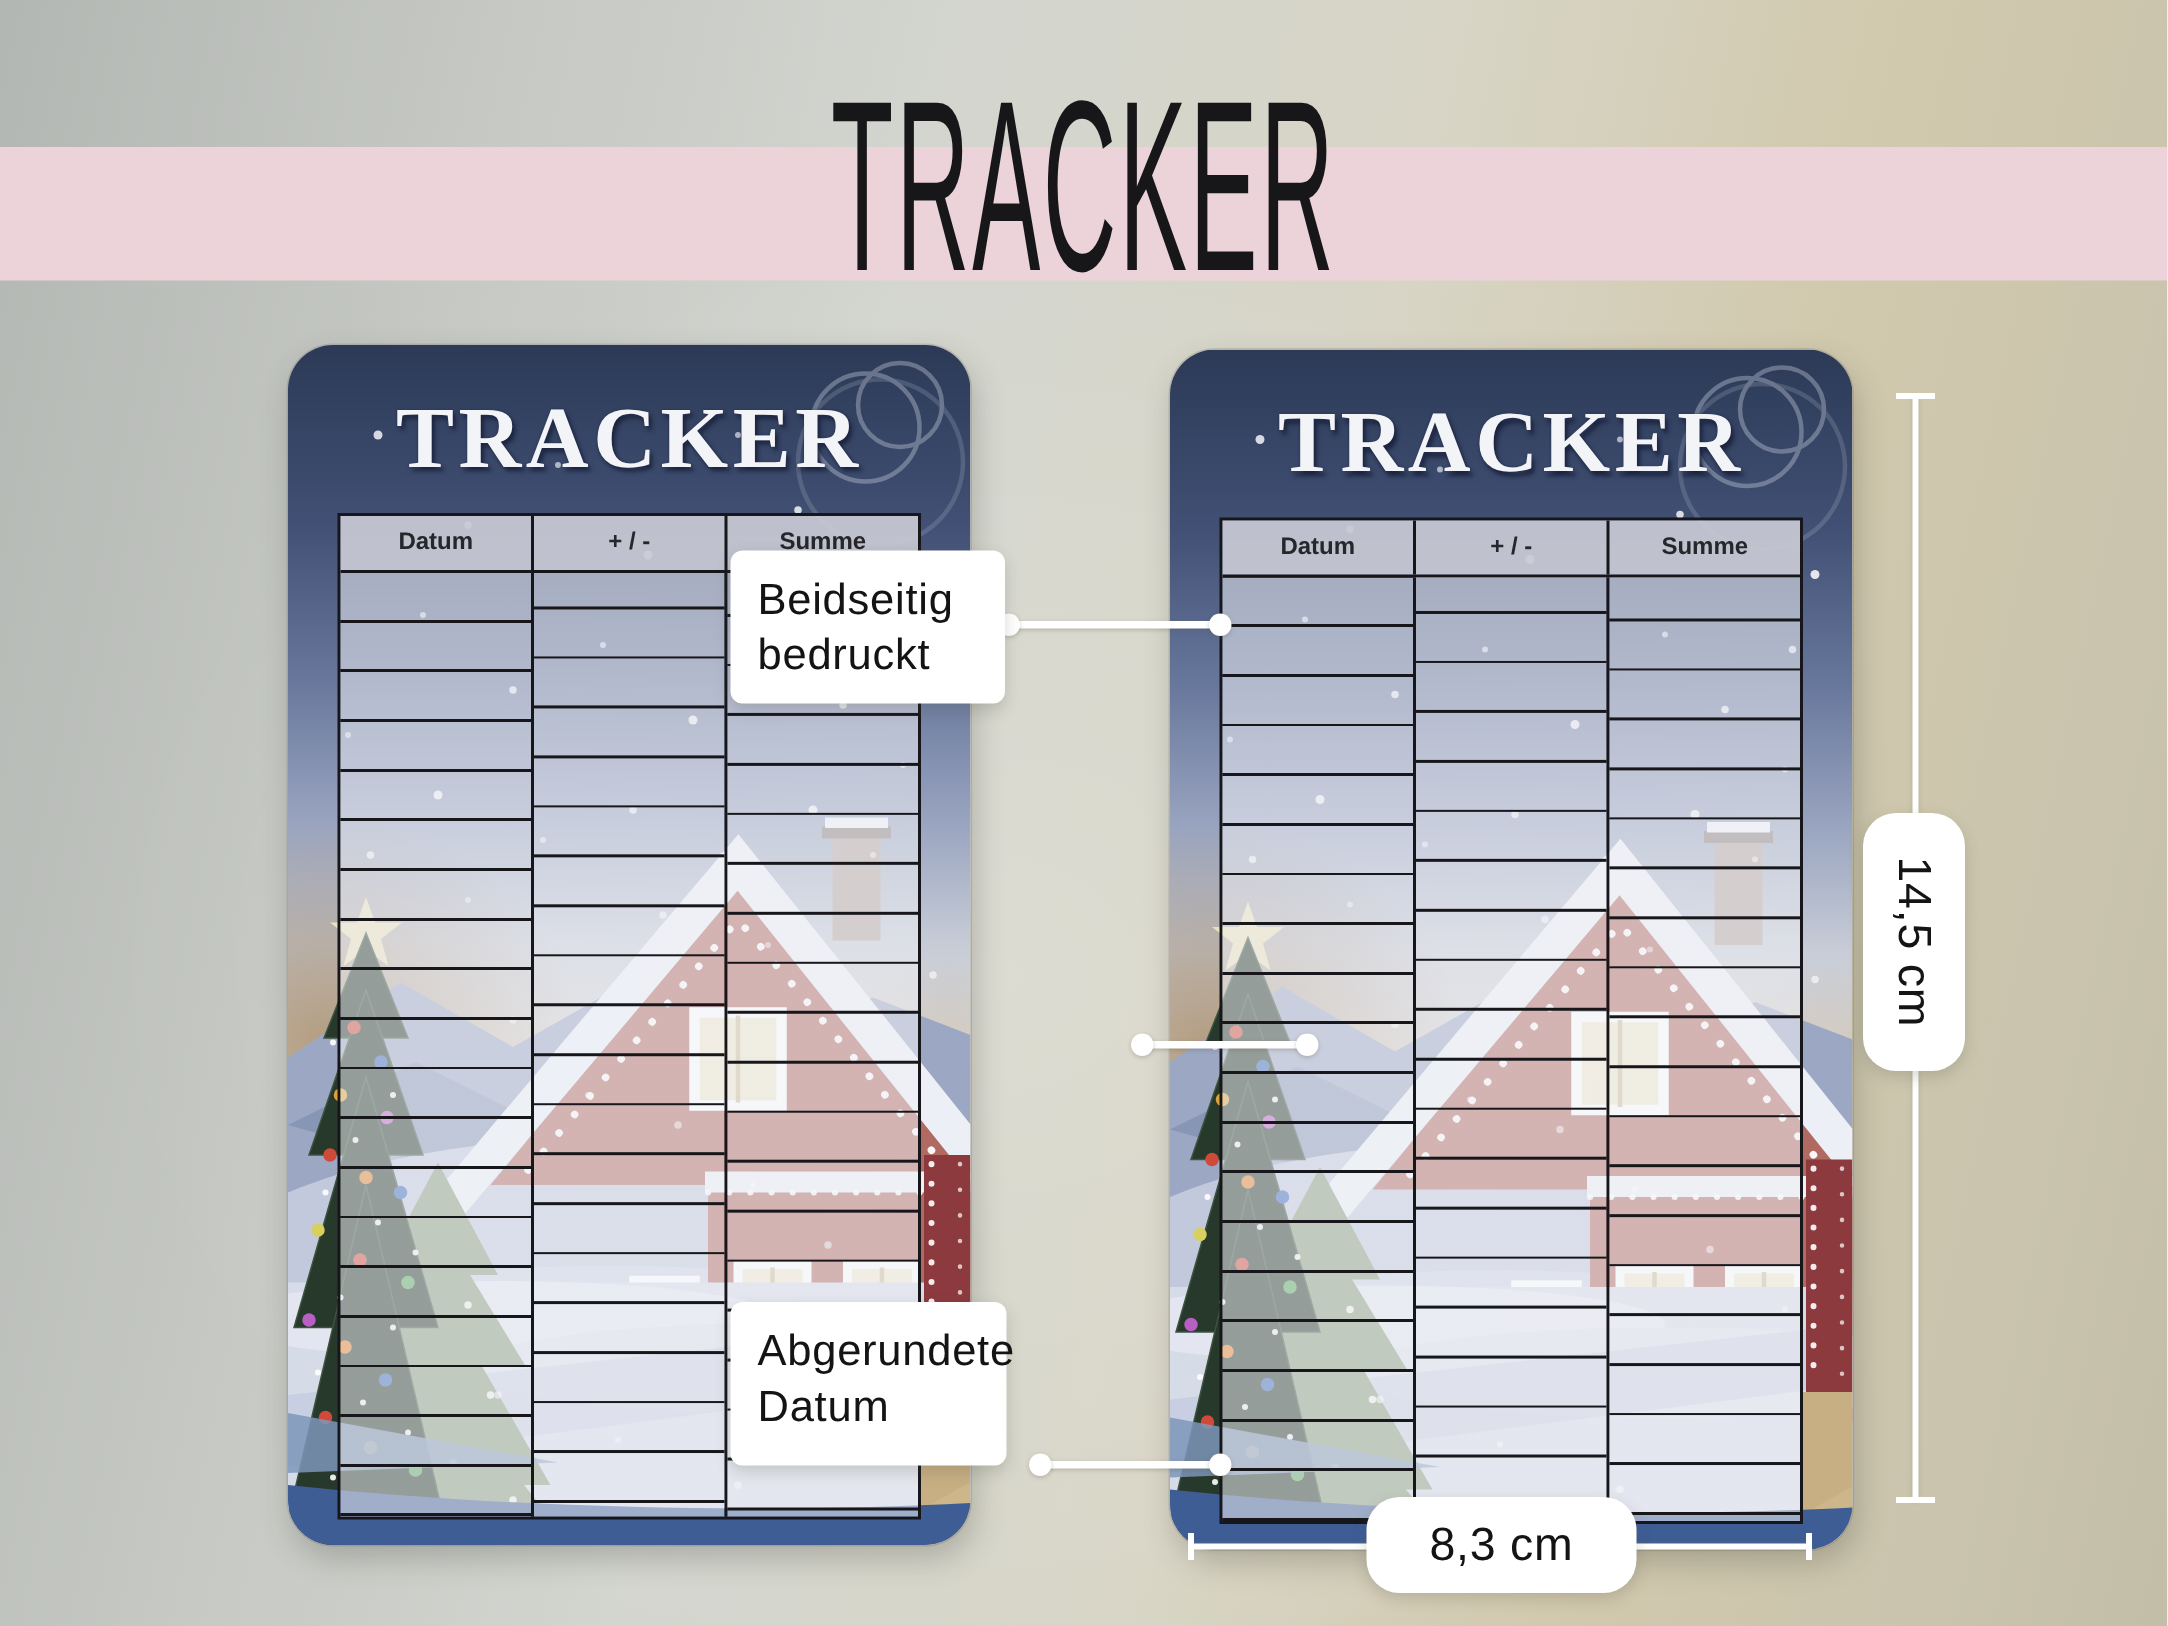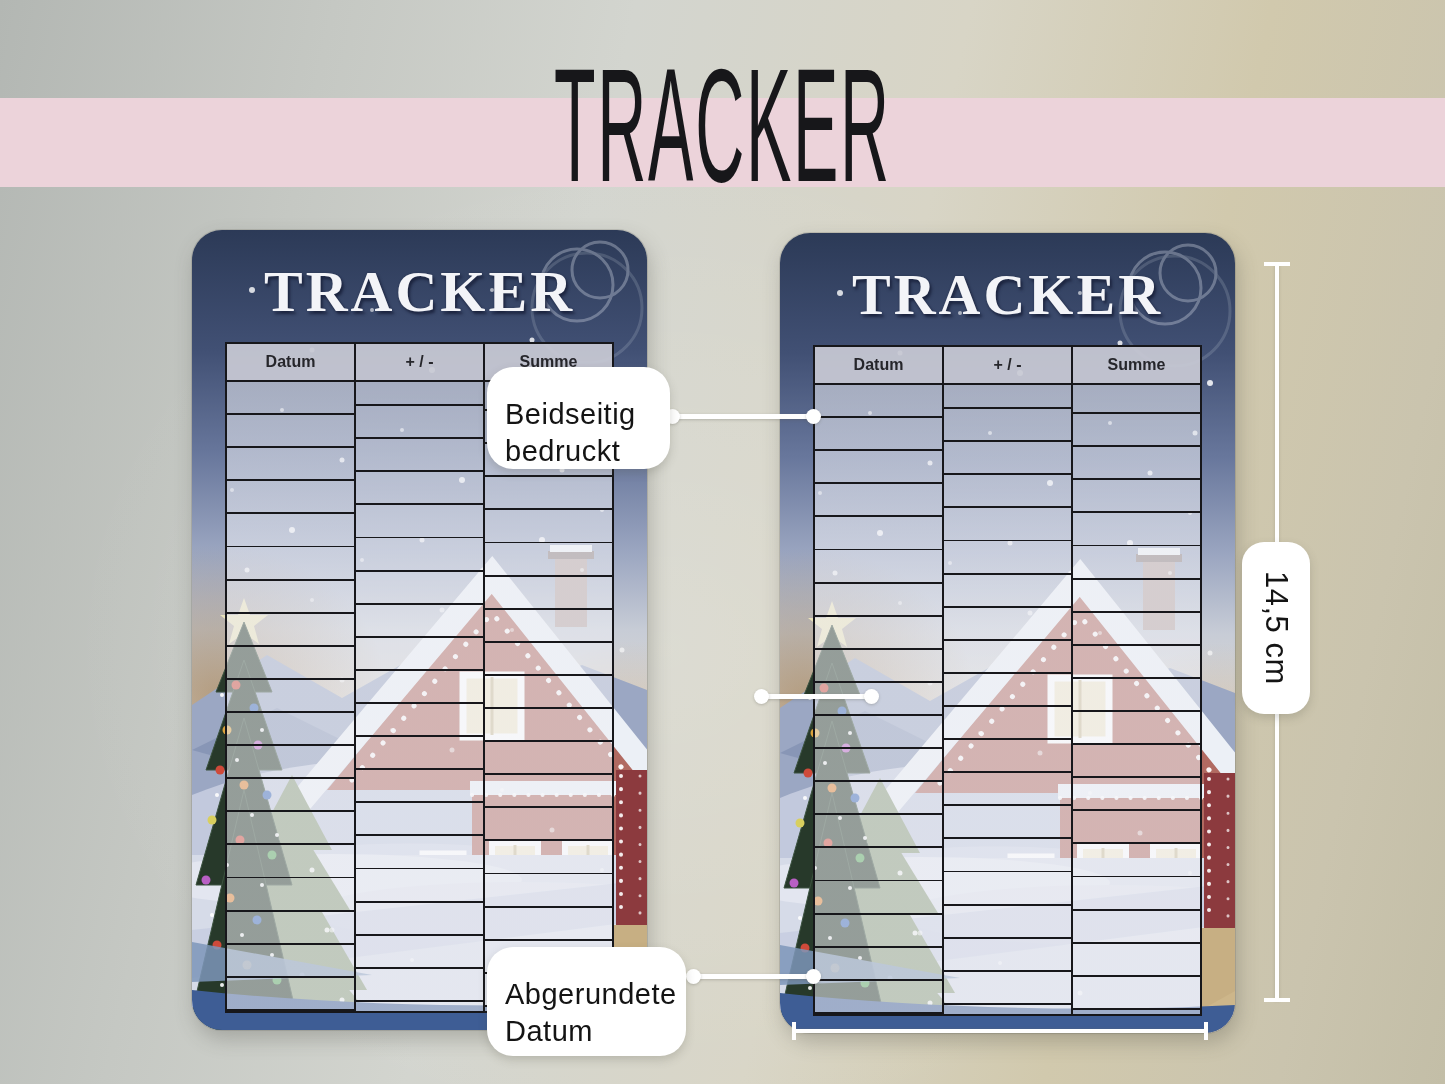--- a/index.html
+++ b/index.html
@@ -37,24 +37,24 @@
   .tt-cols{display:flex;height:629px;}
   .tt-col{flex:1;border-right:2px solid #17171b;box-sizing:border-box;
     background:repeating-linear-gradient(to bottom,
       rgba(239,240,245,0.55) 0px, rgba(239,240,245,0.55) 31.2px,
       #17171b 31.2px, #17171b 33.1px);}
   .tt-col:last-child{border-right:none;}
   .tt-col.ofs1{background-position:0 -9px;}
   .tt-col.ofs2{background-position:0 -4px;}
 
   
-  .callout{position:absolute;background:#ffffff;border-radius:26px;
+  .callout{position:absolute;background:#ffffff;border-radius:8px;
     box-shadow:0 4px 10px rgba(80,80,70,0.22);
     color:#141414;font-size:29px;line-height:37px;letter-spacing:0.5px;
-    padding:29px 18px;box-sizing:border-box;}
+    padding:15px 18px;box-sizing:border-box;}
   .connector-line{position:absolute;height:5px;background:#ffffff;border-radius:3px;
     box-shadow:0 1px 3px rgba(90,90,80,0.3);}
   .connector-dot{position:absolute;width:15px;height:15px;border-radius:50%;background:#ffffff;
     box-shadow:0 1px 3px rgba(90,90,80,0.3);}
 
   
   .measure-line-v{position:absolute;width:4px;background:#ffffff;box-shadow:0 0 3px rgba(120,120,100,0.35);}
   .measure-line-h{position:absolute;height:4px;background:#ffffff;box-shadow:0 0 3px rgba(120,120,100,0.35);}
   .measure-cap-h{position:absolute;width:26px;height:4px;background:#ffffff;}
   .measure-cap-v{position:absolute;width:4px;height:18px;background:#ffffff;}
@@ -289,29 +289,32 @@
     <div>bedruckt</div>
   </div>
 
   <div class="connector-line" style="left:758px;top:694px;width:115px;"></div>
   <div class="connector-dot" style="left:754px;top:689px;"></div>
   <div class="connector-dot" style="left:864px;top:689px;"></div>
 
   <div class="connector-line" style="left:690px;top:974px;width:125px;"></div>
   <div class="connector-dot" style="left:686px;top:969px;"></div>
   <div class="connector-dot" style="left:806px;top:969px;"></div>
-  <div class="callout" style="left:487px;top:947px;width:199px;height:109px;">
+  <div class="callout" style="left:487px;top:868px;width:184px;height:109px;">
     <div>Abgerundete</div>
     <div>Datum</div>
   </div>
 
   <div class="measure-line-v" style="left:1275px;top:264px;height:737px;"></div>
   <div class="measure-cap-h" style="left:1264px;top:262px;"></div>
   <div class="measure-cap-h" style="left:1264px;top:998px;"></div>
   <div class="measure-pill vertical" style="left:1242px;top:542px;width:68px;height:172px;">
     <span>14,5 cm</span>
   </div>
 
   <div class="measure-line-h" style="left:794px;top:1029px;width:414px;"></div>
   <div class="measure-cap-v" style="left:792px;top:1022px;"></div>
   <div class="measure-cap-v" style="left:1204px;top:1022px;"></div>
+  <div class="measure-pill" style="left:911px;top:998px;width:180px;height:64px;">
+    <span>8,3 cm</span>
+  </div>
 
 </div>
 
 </body></html>

